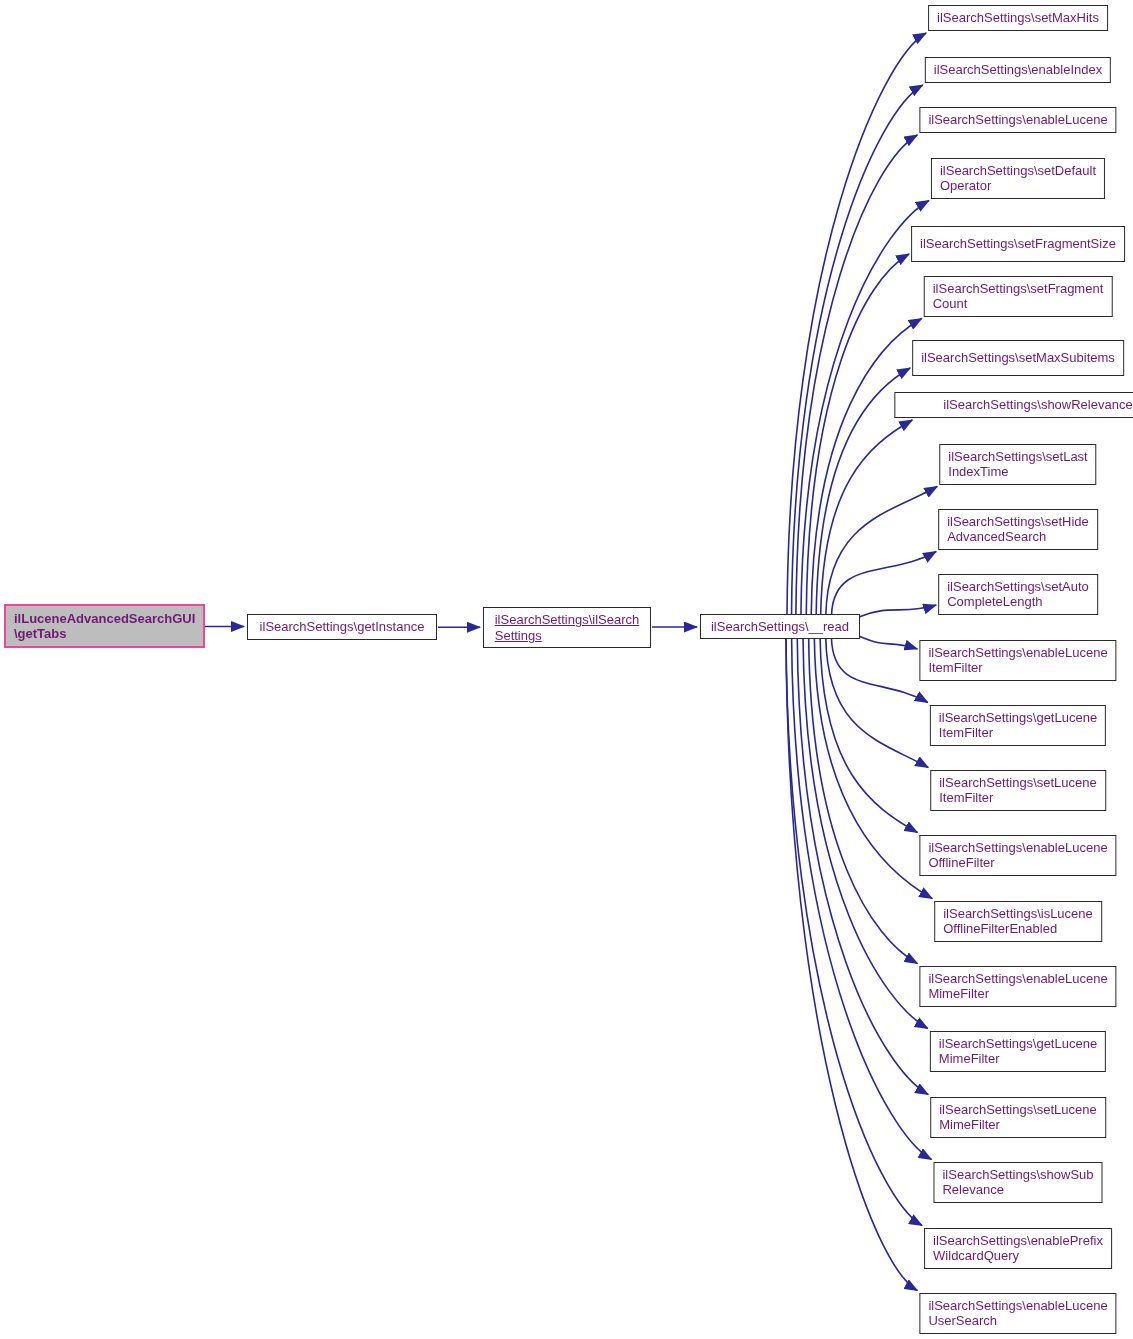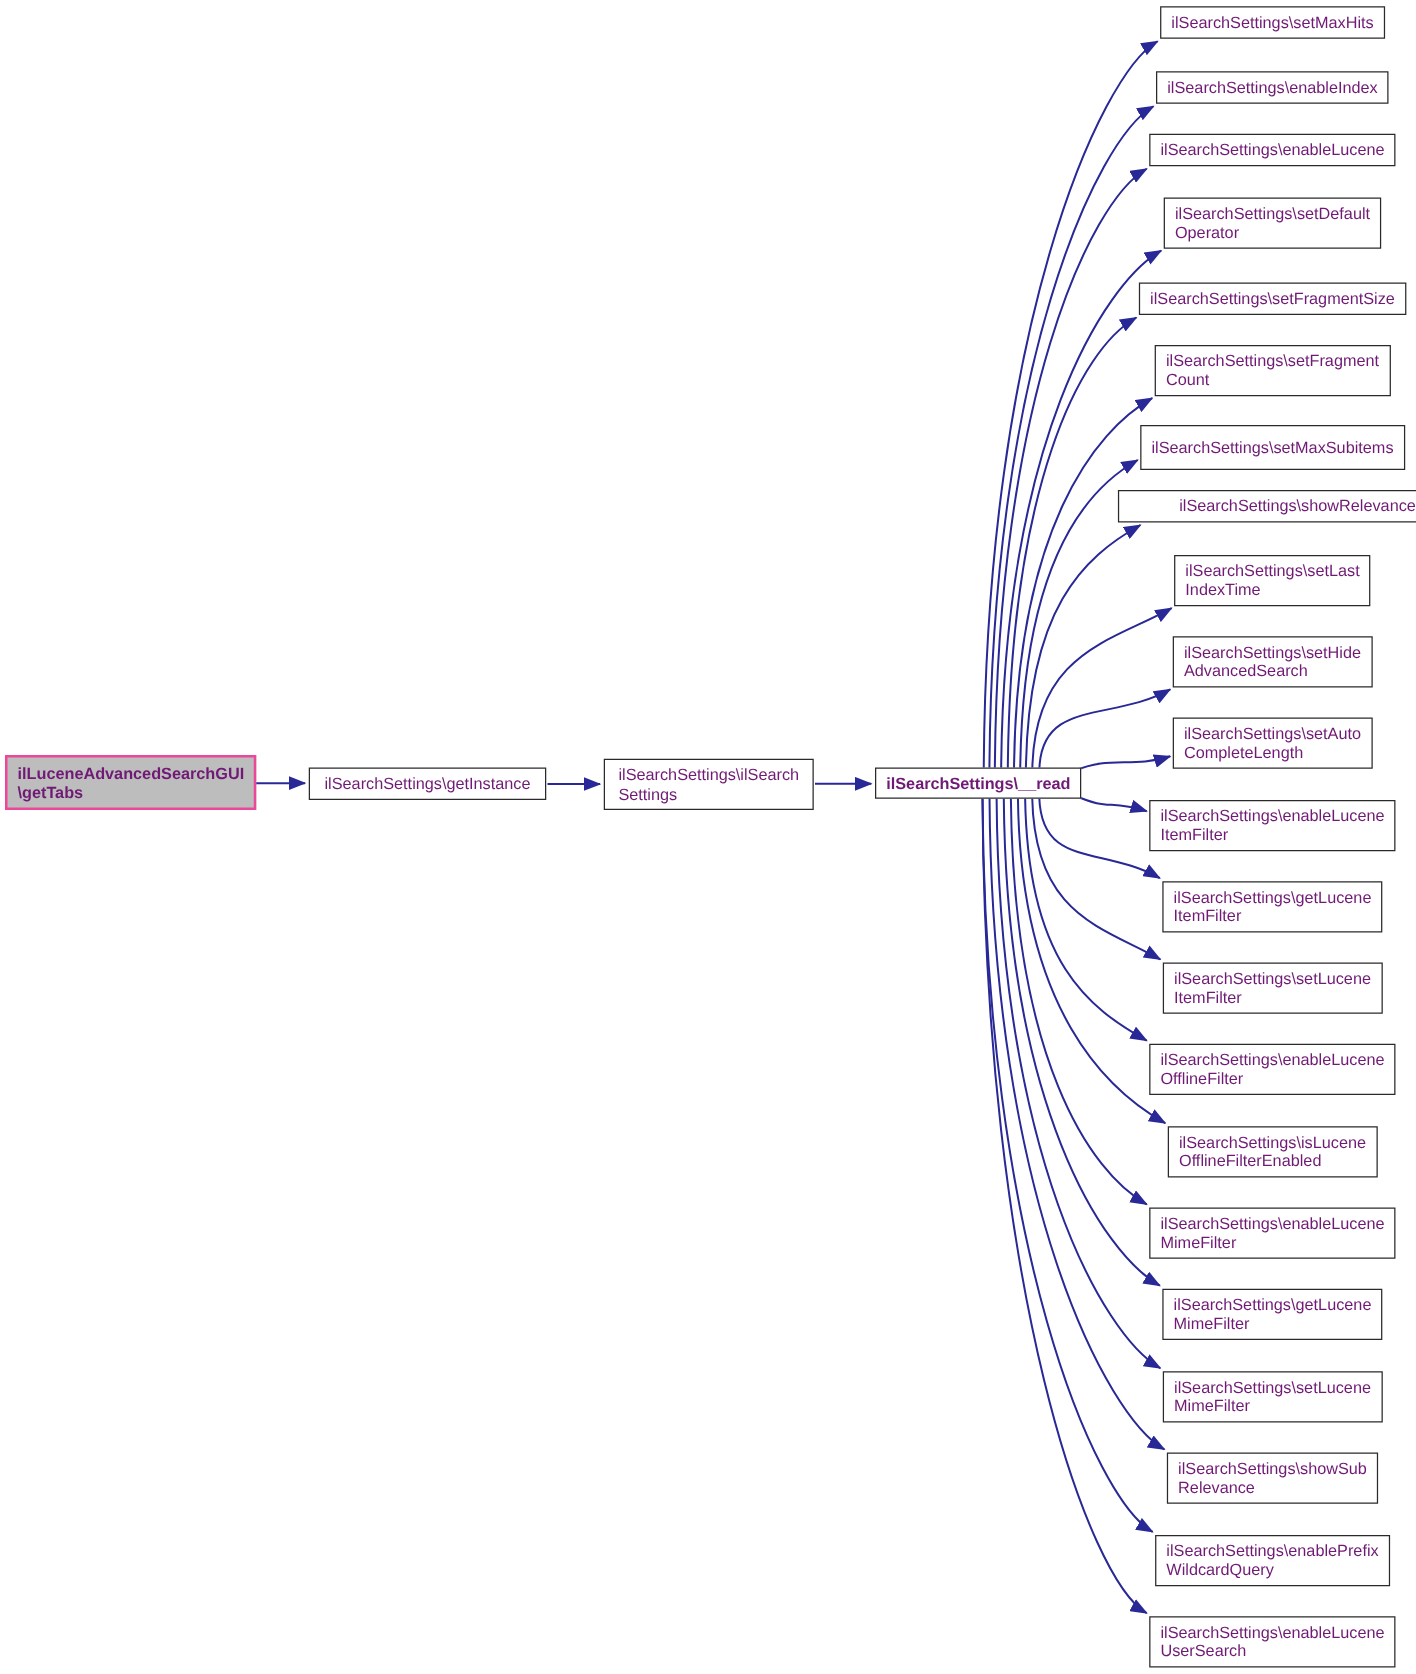--- a/index.html
+++ b/index.html
@@ -69,29 +69,29 @@
         <path d="M797.2790322580645,638 C799.2790322580645,922.49 882.2265625,1068.5 928.2265625,1094.5" fill="none" stroke="#282896" stroke-width="1.6" marker-end="url(#arrow)"></path>
         <path d="M791.6177419354839,638 C793.6177419354839,960.19 885.484375,1133.5 931.484375,1159.5" fill="none" stroke="#282896" stroke-width="1.6" marker-end="url(#arrow)"></path>
         <path d="M786,638 C788,998.47 876.0859375,1199.5 922.0859375,1225.5" fill="none" stroke="#282896" stroke-width="1.6" marker-end="url(#arrow)"></path>
         <path d="M786,638 C788,1036.17 871.375,1264.5 917.375,1290.5" fill="none" stroke="#282896" stroke-width="1.6" marker-end="url(#arrow)"></path>
       </g>
   </svg>
   <div id="nodes">
       <div class="node chain highlight" style="left: 4px; top: 604px; min-width: 194px; height: 44px;">ilLuceneAdvancedSearchGUI
 \getTabs</div>
       <div class="node chain" style="left: 247px; top: 614px; min-width: 190px; height: 26px;">ilSearchSettings\getInstance</div>
-      <div class="node chain" style="left: 483px; top: 607px; min-width: 168px; height: 41px;">ilSearchSettings\ilSearch
+      <div class="node chain" style="left: 483px; top: 607px; min-width: 168px; height: 41px; text-decoration: underline;">ilSearchSettings\ilSearch
 Settings</div>
-      <div class="node chain" style="left: 700px; top: 614px; min-width: 160px; height: 25px; font-weight: bold;">ilSearchSettings\__read</div>
+      <div class="node chain" style="left: 700px; top: 614px; min-width: 160px; height: 25px;">ilSearchSettings\__read</div>
       <div class="node callee" style="left: 1018px; top: 5px; height: 26px;">ilSearchSettings\setMaxHits</div>
       <div class="node callee" style="left: 1018px; top: 57px; height: 26px;">ilSearchSettings\enableIndex</div>
       <div class="node callee" style="left: 1018px; top: 107px; height: 26px;">ilSearchSettings\enableLucene</div>
       <div class="node callee" style="left: 1018px; top: 157.5px; height: 41px;">ilSearchSettings\setDefault
 Operator</div>
-      <div class="node callee" style="left: 1018px; top: 226px; height: 26px;">ilSearchSettings\setFragmentSize</div>
+      <div class="node callee" style="left: 1018px; top: 226px; height: 36px;">ilSearchSettings\setFragmentSize</div>
       <div class="node callee" style="left: 1018px; top: 275.5px; height: 41px;">ilSearchSettings\setFragment
 Count</div>
       <div class="node callee" style="left: 1018px; top: 340px; height: 36px;">ilSearchSettings\setMaxSubitems</div>
       <div class="node callee" style="left: 1018px; top: 392px; height: 26px; padding-left: 48px;">ilSearchSettings\showRelevance</div>
       <div class="node callee" style="left: 1018px; top: 443.5px; height: 41px;">ilSearchSettings\setLast
 IndexTime</div>
       <div class="node callee" style="left: 1018px; top: 508.5px; height: 41px;">ilSearchSettings\setHide
 AdvancedSearch</div>
       <div class="node callee" style="left: 1018px; top: 573.5px; height: 41px;">ilSearchSettings\setAuto
 CompleteLength</div>

